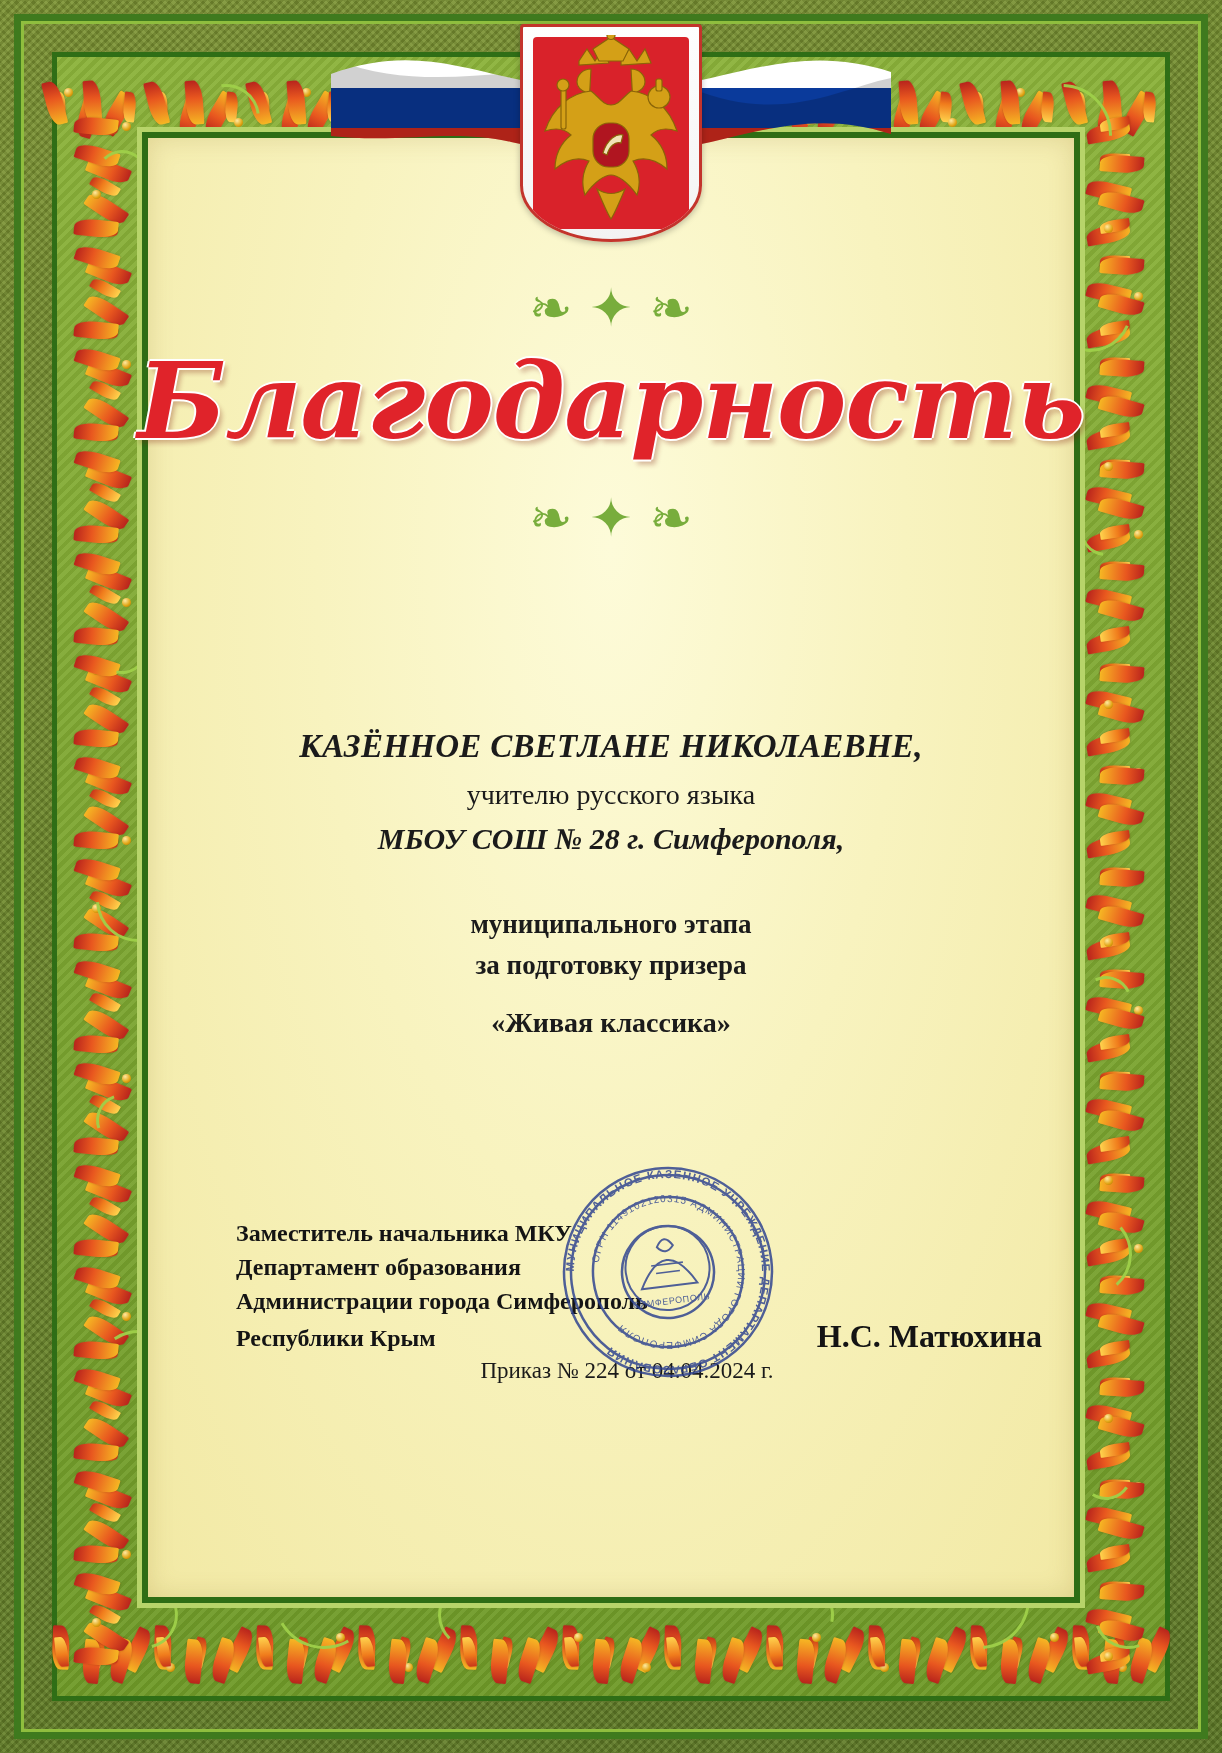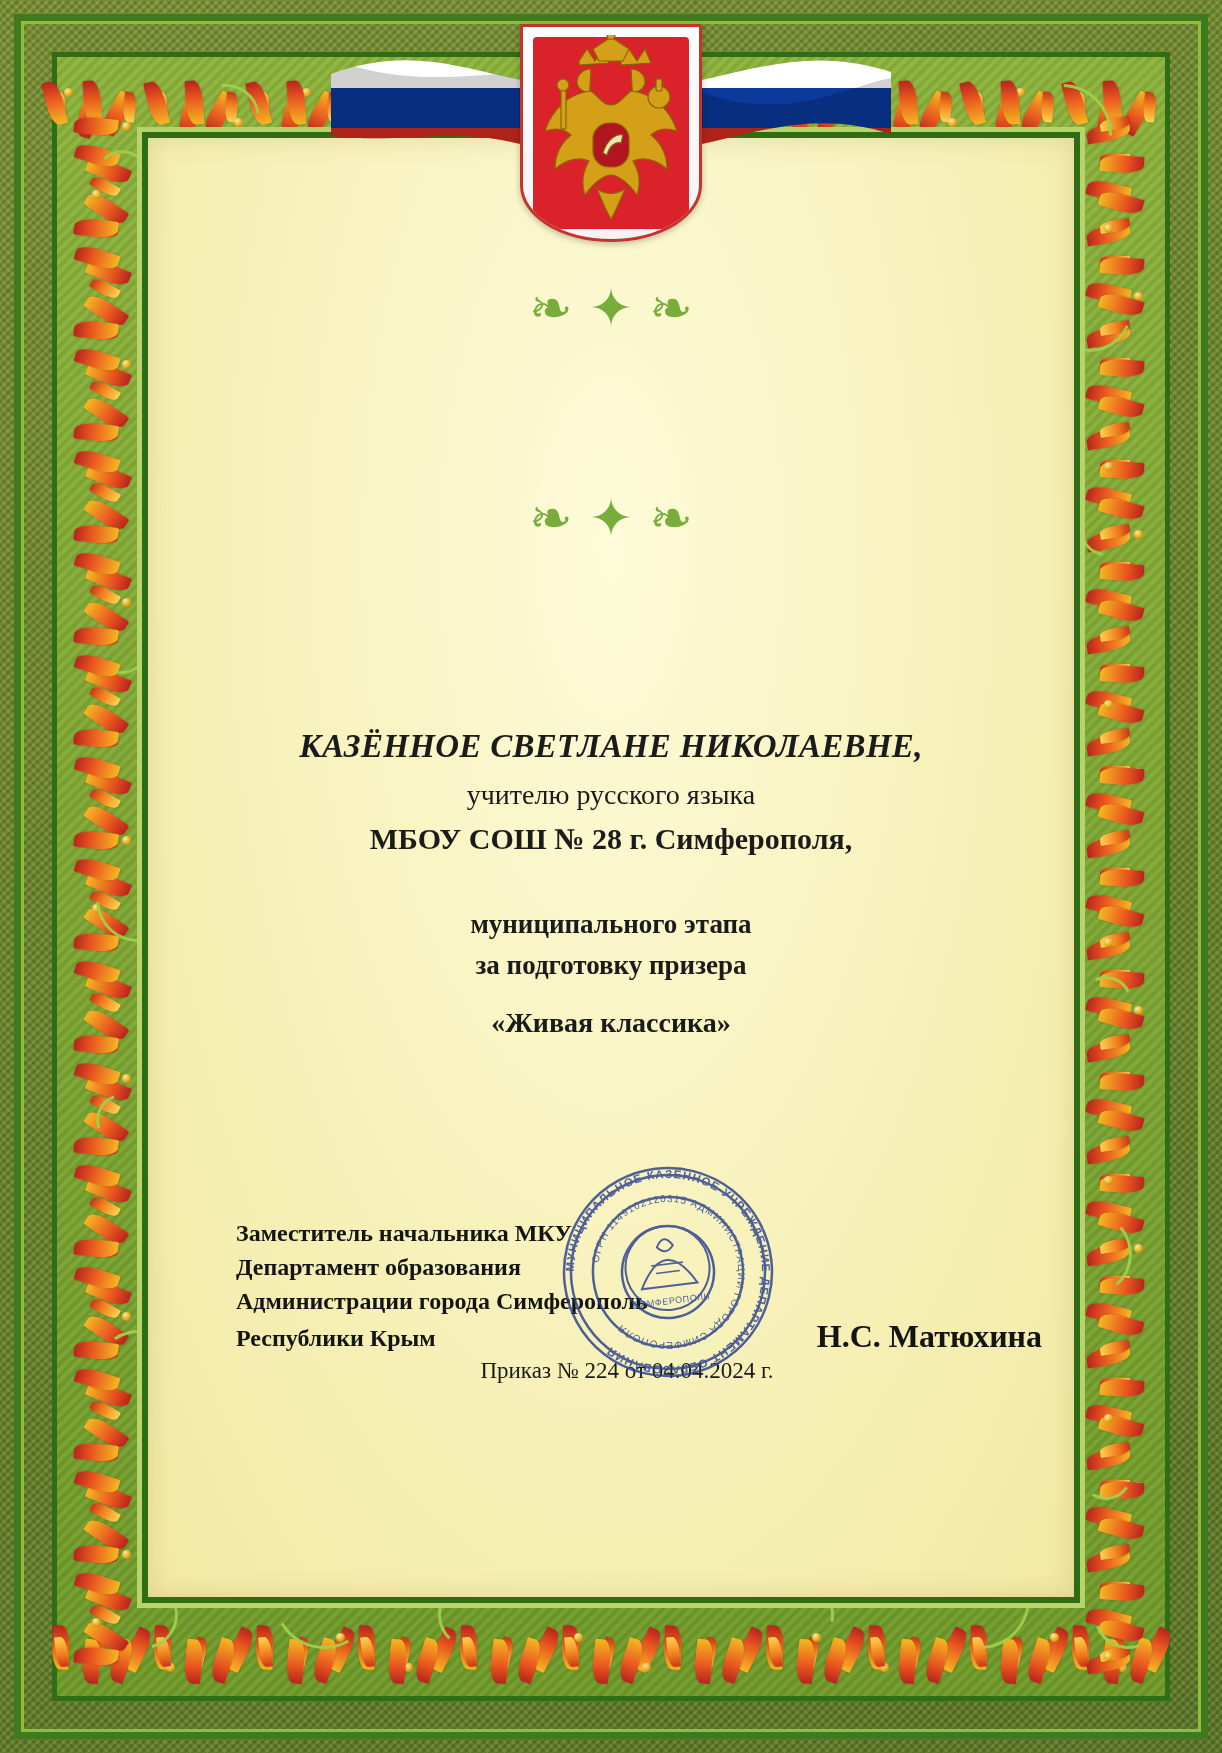--- a/index.html
+++ b/index.html
@@ -172,20 +172,21 @@
     margin-top: 12px;
     font-weight: 400;
     font-size: 28px;
     line-height: 1.3;
   }
   .school {
     margin-top: 6px;
     font-weight: 700;
     font-size: 30px;
     line-height: 1.3;
+    font-style: italic;
   }
   .reason {
     margin-top: 46px;
     font-weight: 700;
     font-size: 27px;
     line-height: 1.5;
   }
   .reason .wide { font-size: 28px; }
   .quote {
     margin-top: 22px;
@@ -689,20 +690,21 @@
           <circle cx="128" cy="62" r="11" fill="#d4a017"></circle>
           <rect x="125" y="44" width="6" height="12" rx="2"></rect>
 
           <path d="M66 154 c6 14 10 24 14 30 c4 -6 8 -16 14 -30 c-10 6 -18 6 -28 0z"></path>
         </g>
       </svg>
     </div>
   </div>
 
   <div class="flourish top">❧ ✦ ❧</div>
+  <div class="headline">Благодарность</div>
   <div class="flourish bottom">❧ ✦ ❧</div>
 
   <div class="content">
 
     <div class="recipient">КАЗЁННОЕ СВЕТЛАНЕ НИКОЛАЕВНЕ,</div>
     <div class="role">учителю русского языка</div>
     <div class="school">МБОУ СОШ № 28 г. Симферополя,</div>
 
     <div class="reason">
       <div>муниципального этапа</div>

